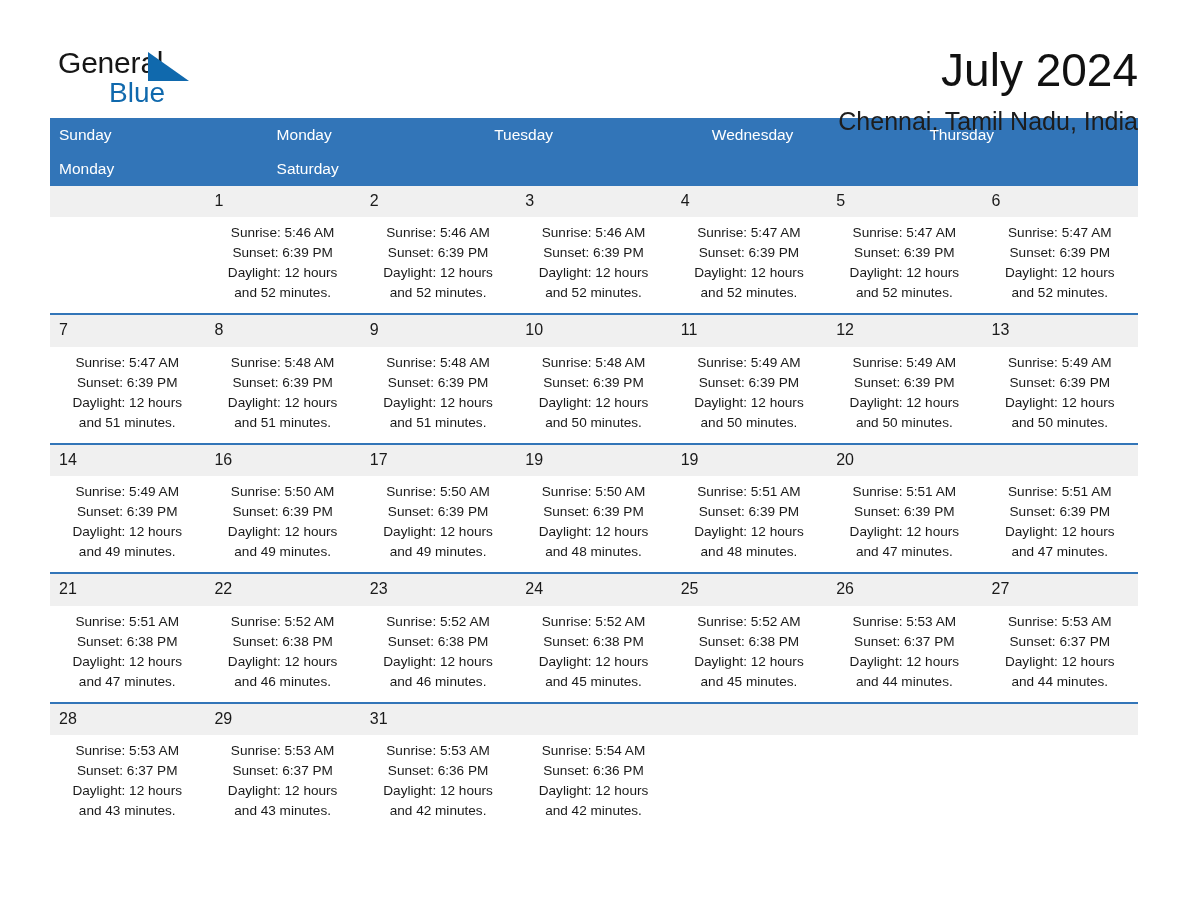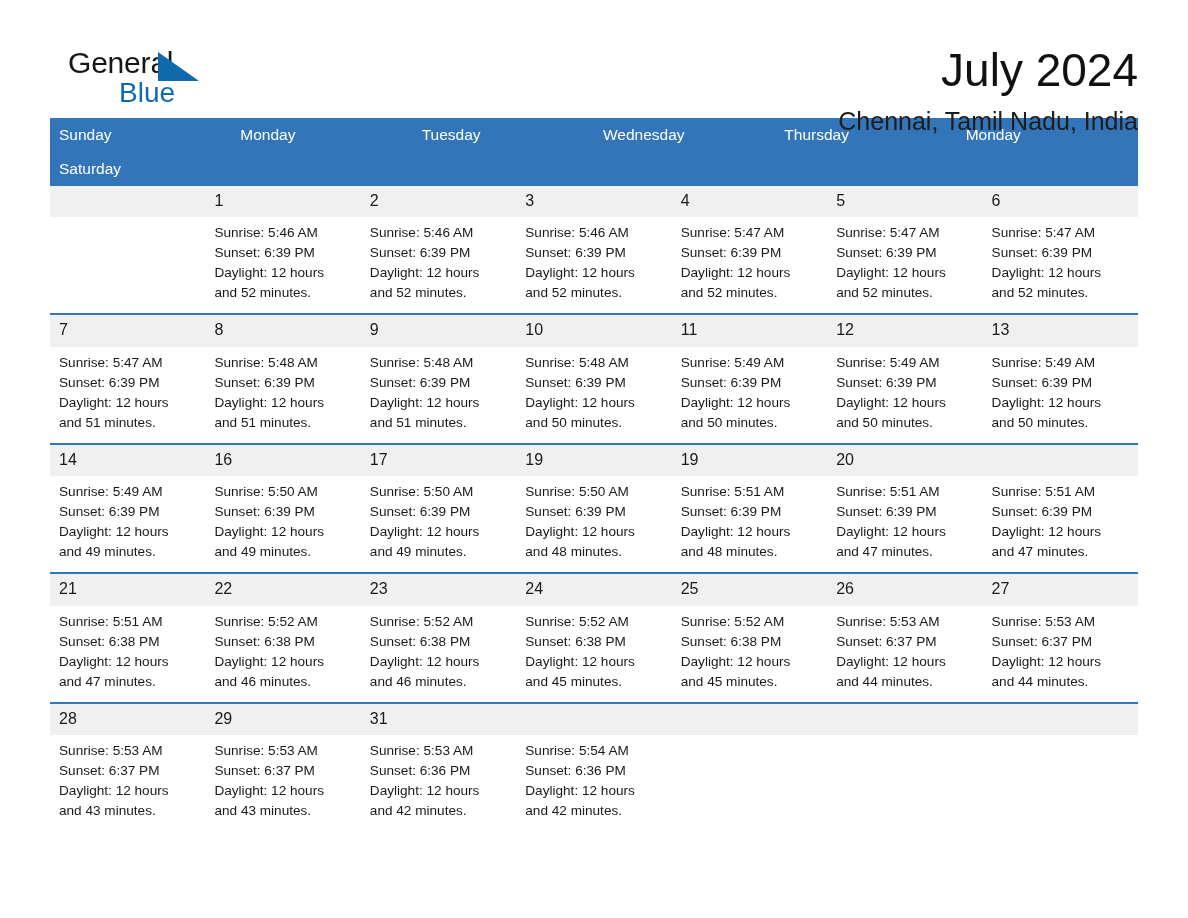--- a/index.html
+++ b/index.html
@@ -24,21 +24,20 @@
   }
 
   
   .topbar {
     display: flex;
     align-items: flex-start;
     justify-content: space-between;
     padding-top: 44px;
     height: 108px;
     box-sizing: border-box;
-    margin-left: 10px;
   }
 
   .logo {
     position: relative;
     width: 160px;
     height: 68px;
     line-height: 1;
   }
   .logo-general {
     font-size: 30px;
@@ -89,21 +88,21 @@
   }
 
   
   .calendar {
     width: 1088px;
     margin-top: 10px;
   }
 
   .dow-row {
     display: grid;
-    grid-template-columns: repeat(6, 1fr);
+    grid-template-columns: repeat(5, 1fr);
     background: #3275b8;
   }
   .dow {
     color: #ffffff;
     font-size: 15.5px;
     padding: 8px 0 9px 9px;
     line-height: 1.1;
   }
 
   .week {
@@ -127,20 +126,21 @@
   }
   .week-body {
     display: grid;
     grid-template-columns: repeat(7, 1fr);
     background: #ffffff;
     min-height: 93px;
   }
   .cell {
     padding: 6px 10px 10px 9px;
     box-sizing: border-box;
+    text-align: center;
   }
   .cell .line {
     font-size: 13.6px;
     line-height: 20px;
     color: #1a1a1a;
     white-space: nowrap;
   }
 </style>
 </head>
 <body>

